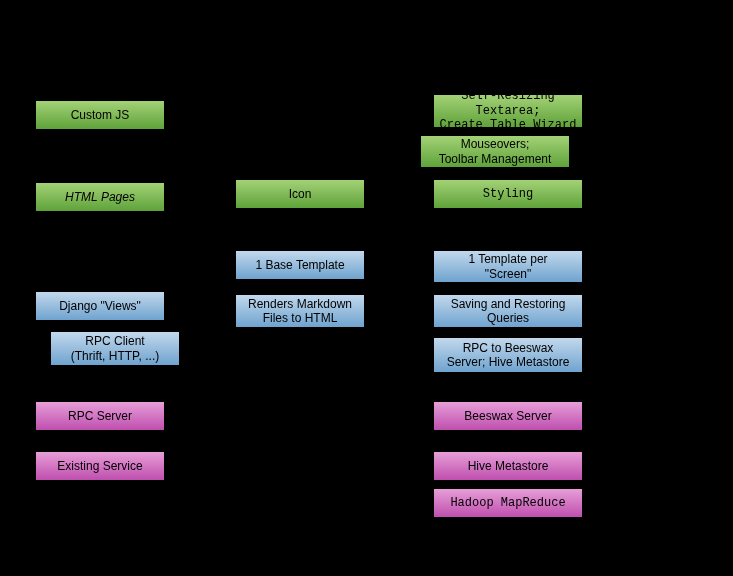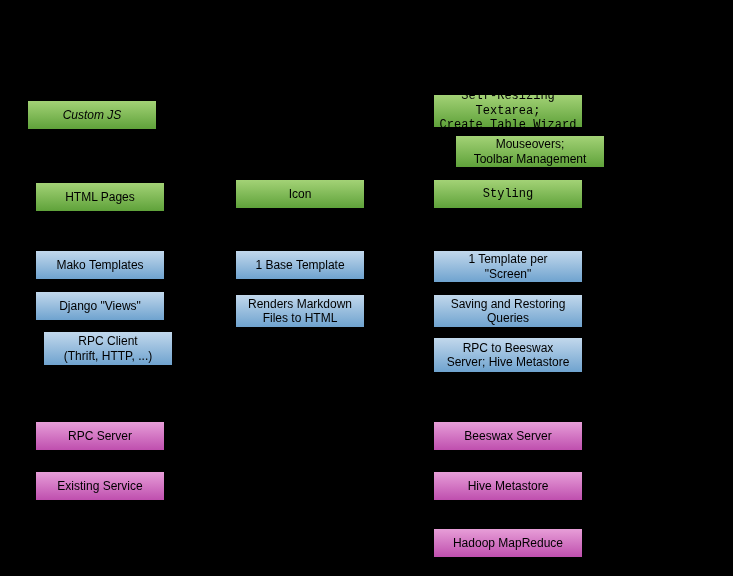--- a/index.html
+++ b/index.html
@@ -24,49 +24,48 @@
     box-sizing: border-box;
     border: 1px solid #000000;
     color: #000000;
     font-size: 12px;
     line-height: 1.2;
     padding: 2px 4px;
     white-space: pre-line;
   }
   .green   { background: linear-gradient(to bottom, #a3d276, #5fa23a); }
   .blue    { background: linear-gradient(to bottom, #c2d8ec, #6fa3cf); }
-  .magenta { background: linear-gradient(to bottom, #e79ed8, #bf4fae); margin-top: 20px; }
+  .magenta { background: linear-gradient(to bottom, #e79ed8, #bf4fae); }
 </style>
 </head>
 <body>
 
 <div id="canvas">
 
-  <div class="box green" style="left:27px;  top:100px; width:130px; height:30px;font-style:italic;">Custom JS</div>
-  <div class="box green" style="left:35px;  top:182px; width:130px; height:30px;">HTML Pages</div>
-  <div class="box blue" style="left:35px;  top:250px; width:130px; height:30px;">Mako Templates</div>
+  <div class="box green" style="left:35px;  top:100px; width:130px; height:30px;">Custom JS</div>
+  <div class="box green" style="left:35px;  top:182px; width:130px; height:30px;font-style:italic;">HTML Pages</div>
   <div class="box blue" style="left:35px;  top:291px; width:130px; height:30px;">Django "Views"</div>
-  <div class="box blue" style="left:43px;  top:331px; width:130px; height:35px;text-align:center;">RPC Client
+  <div class="box blue" style="left:50px;  top:331px; width:130px; height:35px;text-align:center;">RPC Client
 (Thrift, HTTP, ...)</div>
   <div class="box magenta" style="left:35px;  top:401px; width:130px; height:30px;">RPC Server</div>
   <div class="box green" style="left:235px; top:179px; width:130px; height:30px;">Icon</div>
 
   <div class="box magenta" style="left:35px;  top:451px; width:130px; height:30px;">Existing Service</div>
   <div class="box blue" style="left:235px; top:250px; width:130px; height:30px;">1 Base Template</div>
   <div class="box blue" style="left:235px; top:294px; width:130px; height:34px;">Renders Markdown
 Files to HTML</div>
 
   <div class="box green" style="left:433px; top:94px;  width:150px; height:34px;font-family:Liberation Mono, monospace;">Self-Resizing Textarea;
 Create Table Wizard</div>
-  <div class="box green" style="left:455px; top:135px; width:150px; height:33px;">Mouseovers;
+  <div class="box green" style="left:420px; top:135px; width:150px; height:33px;">Mouseovers;
 Toolbar Management</div>
   <div class="box green" style="left:433px; top:179px; width:150px; height:30px;font-family:Liberation Mono, monospace;">Styling</div>
   <div class="box blue" style="left:433px; top:250px; width:150px; height:33px;text-align:center;">1 Template per
 "Screen"</div>
   <div class="box blue" style="left:433px; top:294px; width:150px; height:34px;">Saving and Restoring
 Queries</div>
   <div class="box blue" style="left:433px; top:337px; width:150px; height:36px;">RPC to Beeswax
 Server; Hive Metastore</div>
   <div class="box magenta" style="left:433px; top:401px; width:150px; height:30px;">Beeswax Server</div>
   <div class="box magenta" style="left:433px; top:451px; width:150px; height:30px;text-align:center;">Hive Metastore</div>
-  <div class="box magenta" style="left:433px; top:508px; width:150px; height:30px;">Hadoop MapReduce</div>
+  <div class="box magenta" style="left:433px; top:488px; width:150px; height:30px;font-family:Liberation Mono, monospace;">Hadoop MapReduce</div>
 
 </div>
 
 </body></html>

